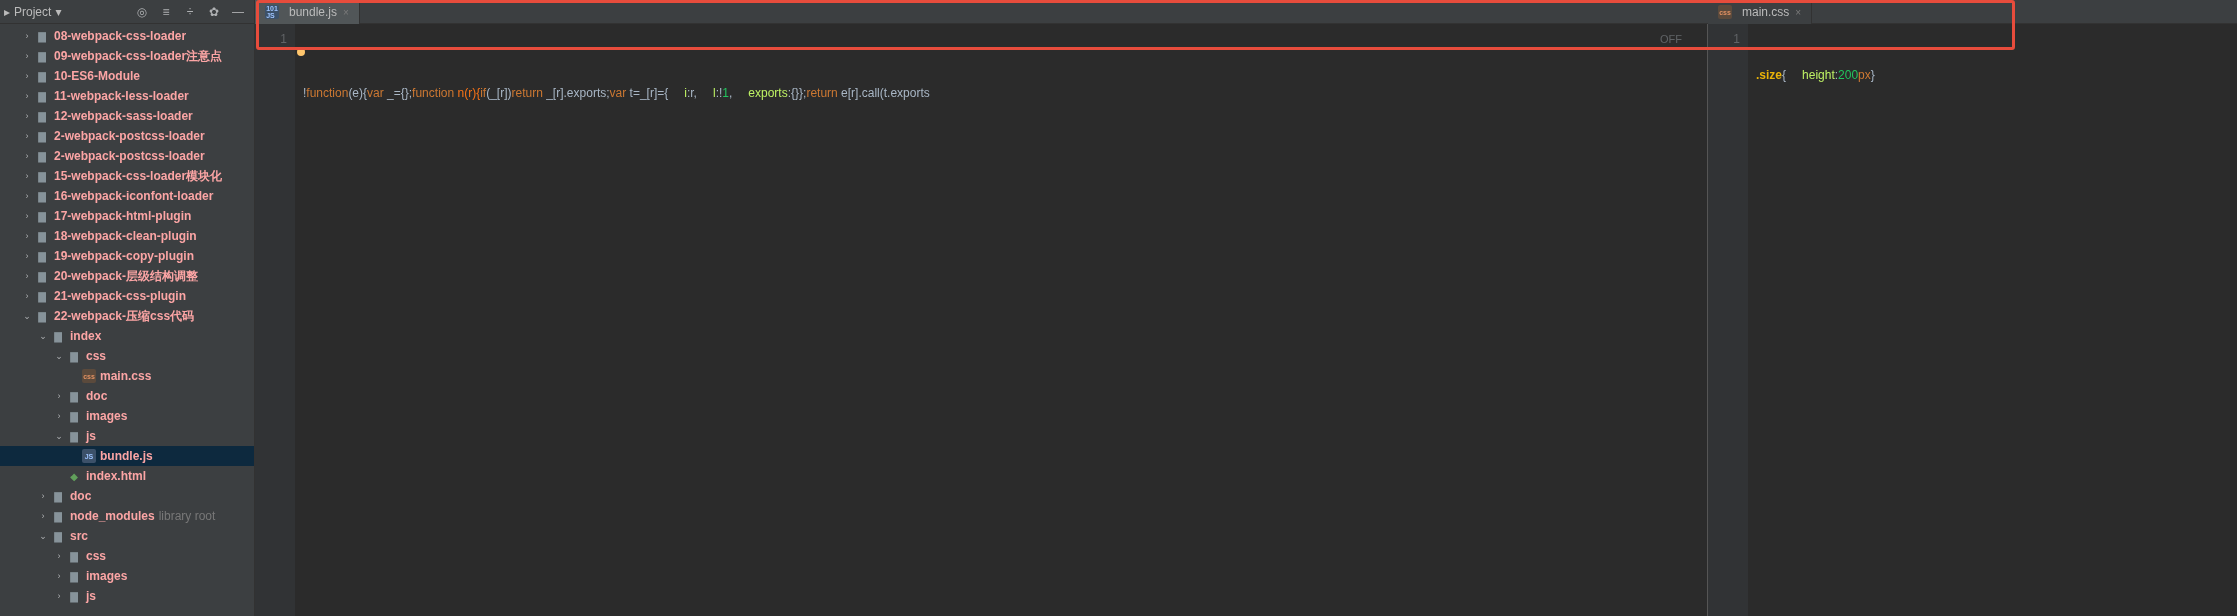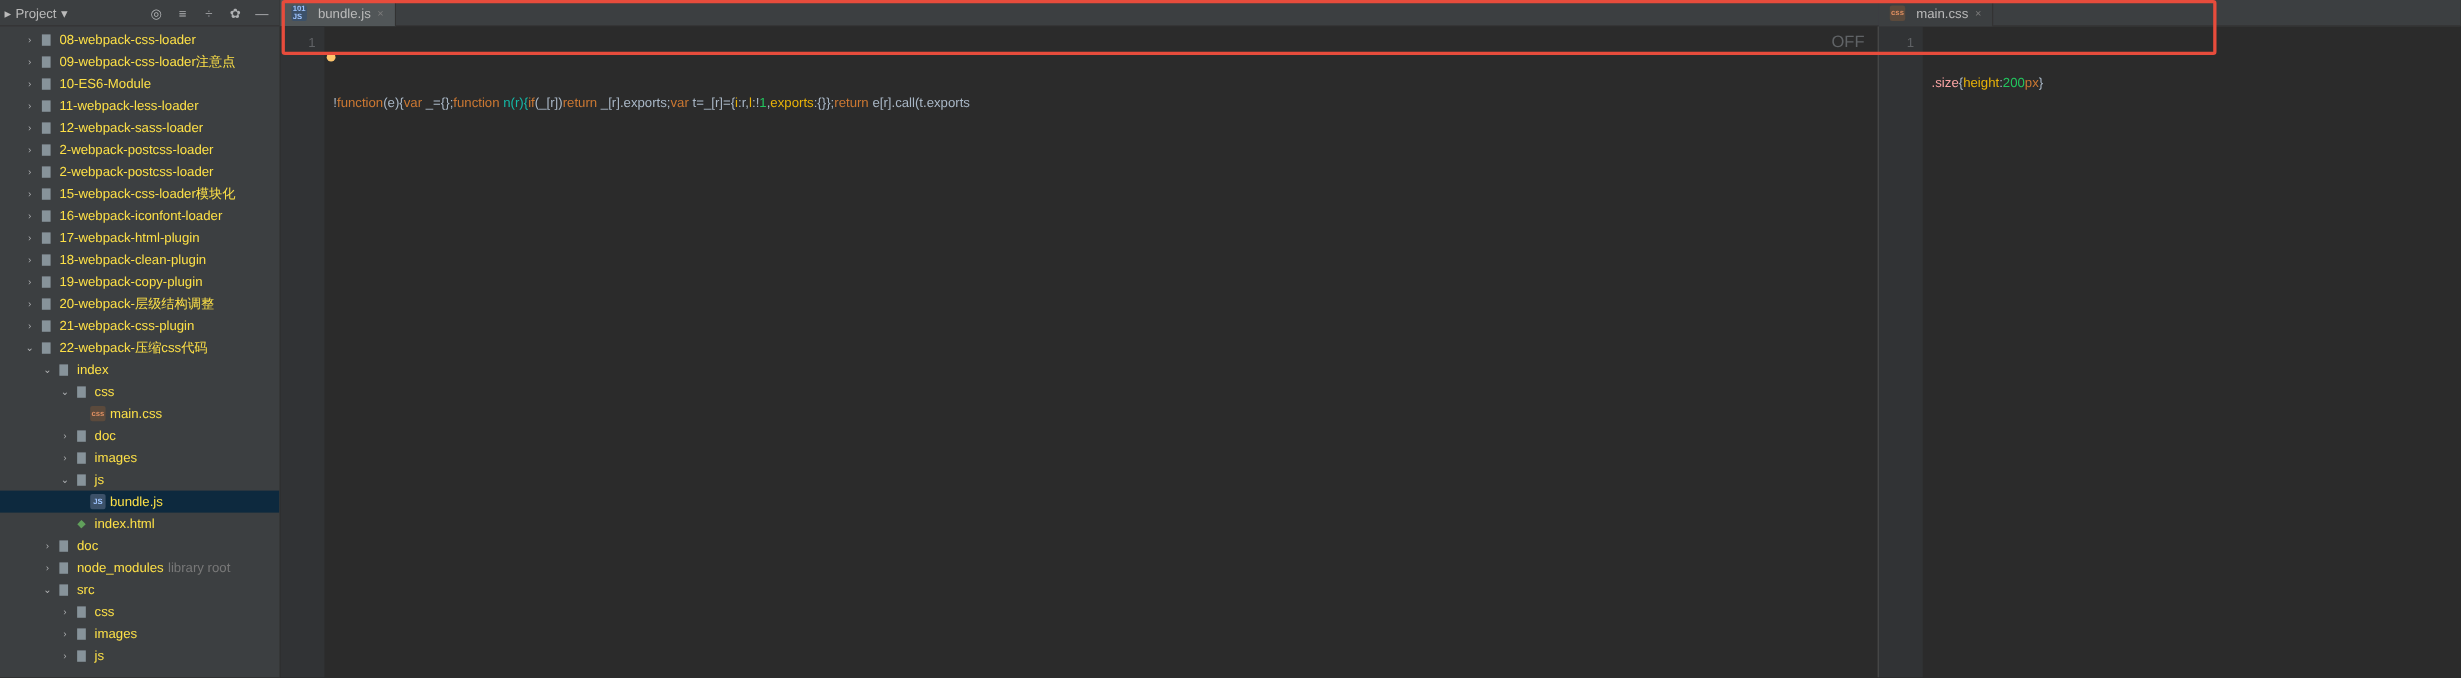--- a/index.html
+++ b/index.html
@@ -105,21 +105,22 @@
       font-weight: bold;
       border-radius: 2px;
       width: 14px;
       height: 14px;
     }
     .html-icon {
       color: #61a05b;
       font-size: 10px;
     }
     .tree-label {
-      color: #fde047;
+      color: #fca5a5;
+      font-weight: bold;
     }
     .tree-sublabel {
       color: #787878;
       margin-left: 4px;
     }
     .depth-1 { padding-left: 20px; }
     .depth-2 { padding-left: 36px; }
     .depth-3 { padding-left: 52px; }
     .depth-4 { padding-left: 68px; }
 
@@ -192,31 +193,31 @@
       font-size: 12px;
       line-height: 18px;
       white-space: pre;
       overflow: hidden;
       position: relative;
     }
     .code-line {
       display: block;
     }
     .kw { color: #cc7832; }
-    .fn { color: #14b8a6; }
+    .fn { color: #f97316; }
     .var { color: #a9b7c6; }
     .num { color: #22c55e; }
-    .prop { color: #eab308; }
-    .sel { color: #fca5a5; }
+    .prop { color: #bef264; margin-left: 16px; }
+    .sel { color: #eab308; font-weight: bold; }
     .off-label {
       position: absolute;
-      right: 12px;
+      right: 25px;
       top: 6px;
       color: #606366;
-      font-size: 15px;
+      font-size: 11px;
     }
     .highlight-box {
       position: absolute;
       border: 3px solid #e74c3c;
       border-radius: 3px;
       pointer-events: none;
       top: 0;
       left: 256px;
       right: 222px;
       height: 50px;

